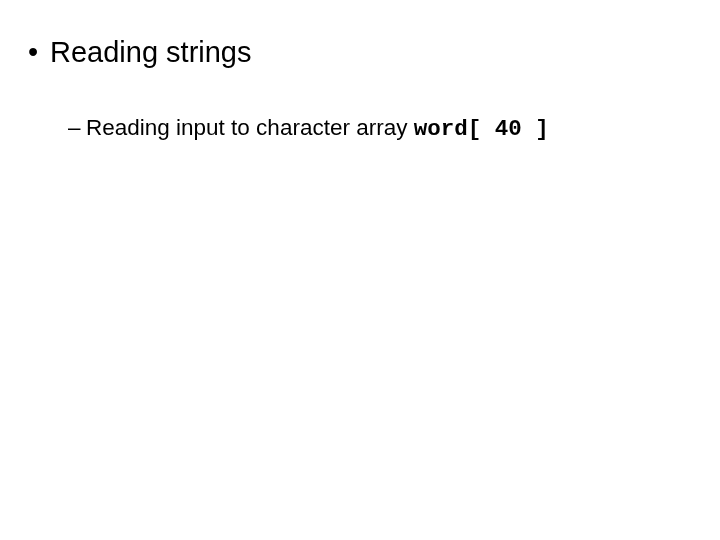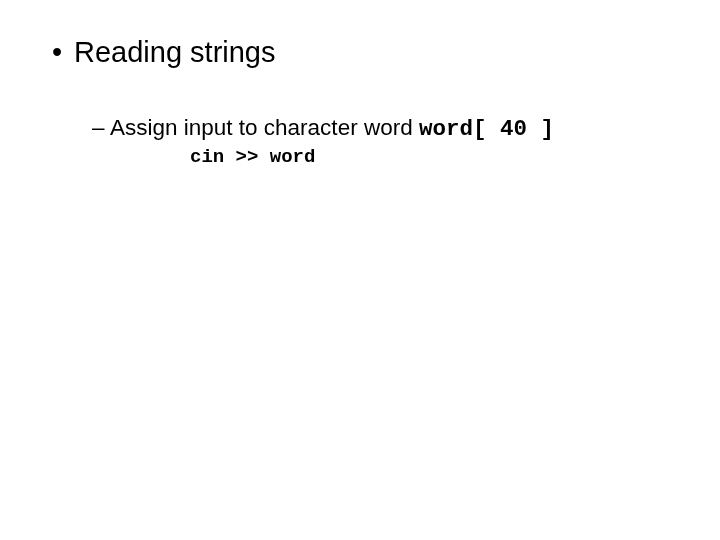--- a/index.html
+++ b/index.html
@@ -5,21 +5,21 @@
     body {
       margin: 0;
       padding: 0;
       width: 720px;
       height: 540px;
       background: #ffffff;
       font-family: Arial, Helvetica, sans-serif;
       color: #000;
     }
     .slide {
-      padding: 36px 40px;
+      padding: 36px 16px;
       box-sizing: border-box;
     }
     .level1 {
       font-size: 29px;
       margin-left: 12px;
       margin-bottom: 46px;
     }
     .level1 .bullet {
       display: inline-block;
       width: 22px;
@@ -59,20 +59,19 @@
 </head>
 <body>
 
 <div class="slide">
 
   <div class="level1">
     <span class="bullet">•</span><span>Reading strings</span>
   </div>
 
   <div class="level2">
-    <span class="dash">–</span><span>Assign input to character word </span><span class="mono">word[ 40 ]</span>
+    <span class="dash">–</span><span>Reading input to character array </span><span class="mono">word[ 40 ]</span>
   </div>
 
-  <div class="codeblock mono">cin &gt;&gt; word</div>
 
 
 
 </div>
 
 </body></html>

